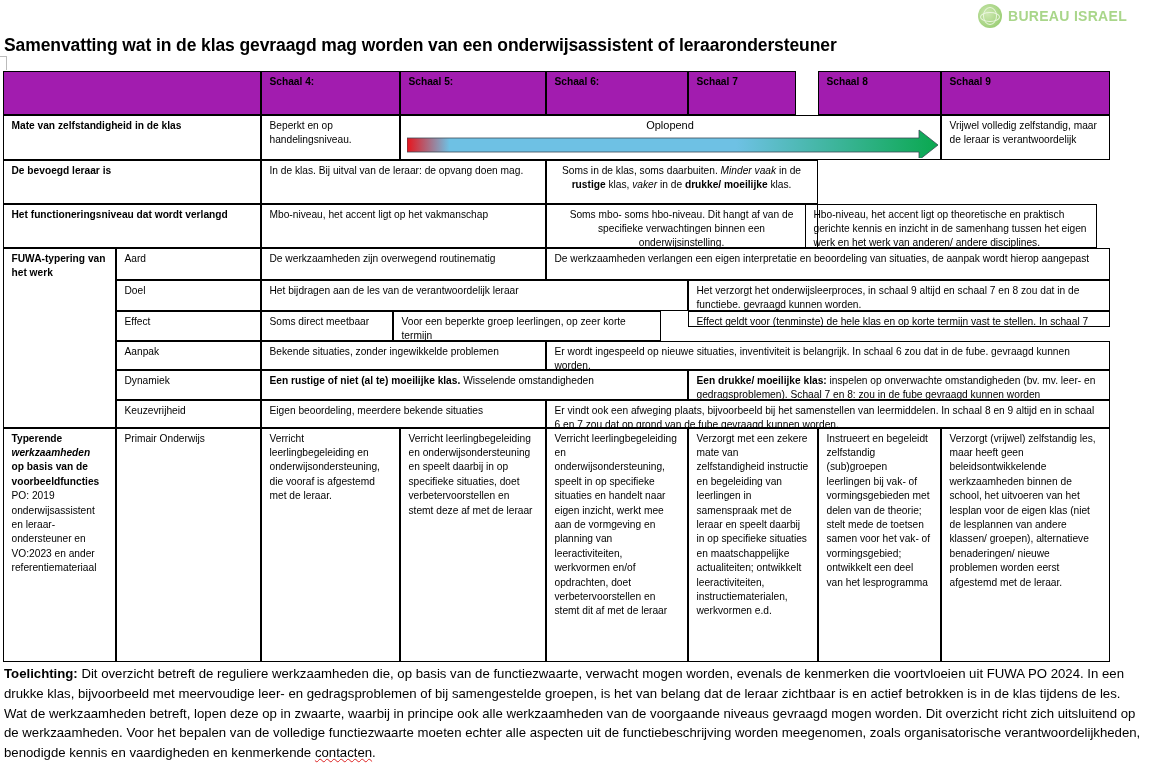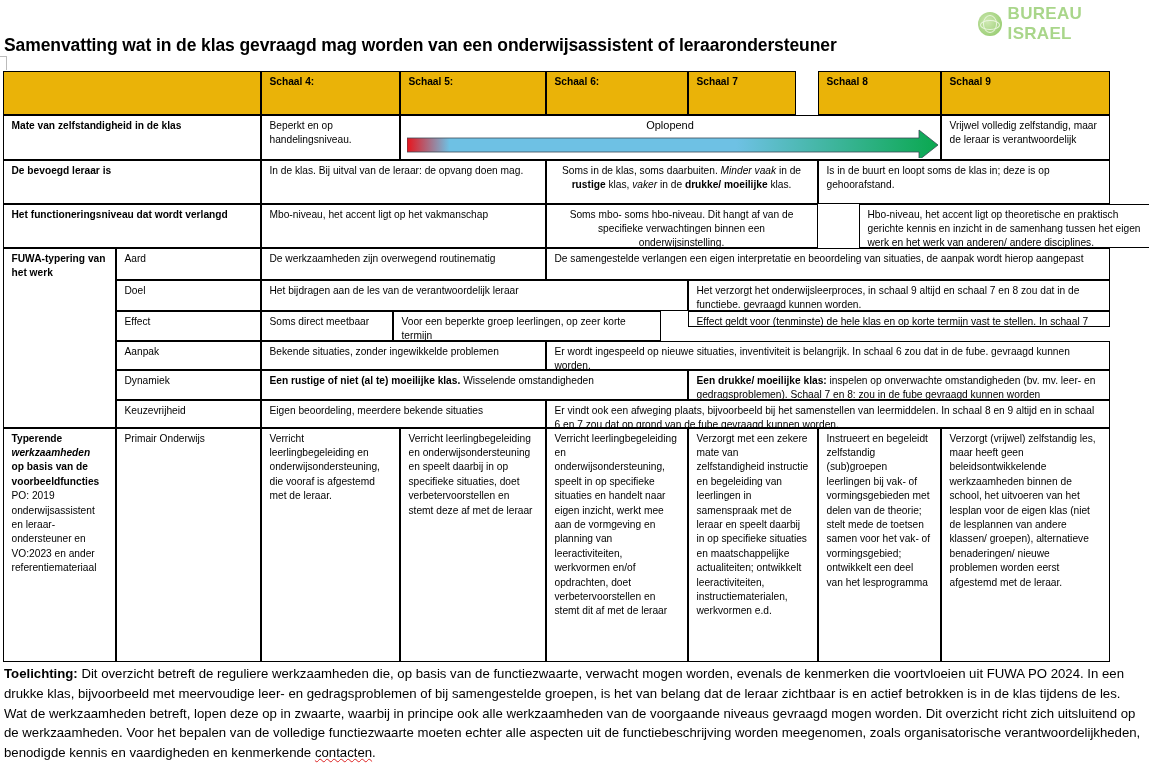--- a/index.html
+++ b/index.html
@@ -3,28 +3,28 @@
 <meta charset="utf-8">
 <style>
   html, body { margin:0; padding:0; background:#ffffff; }
   body { width:1149px; height:765px; position:relative; overflow:hidden;
          font-family:"Liberation Sans", sans-serif; color:#000; }
   .logo { position:absolute; left:978px; top:4px; display:flex; align-items:center; gap:6px; }
   .logo-icon { width:24px; height:24px; border-radius:50%; background:radial-gradient(circle at 40% 40%, #cfe9b3, #9fd07a 70%, #8cc766); position:relative; }
   .logo-icon:before, .logo-icon:after { content:""; position:absolute; border:1px solid #eaf6de; border-radius:50%; }
   .logo-icon:before { left:5px; top:3px; width:12px; height:16px; }
   .logo-icon:after { left:2px; top:8px; width:18px; height:8px; }
-  .logo-text { font-size:17px; font-weight:bold; color:#a9d68a; letter-spacing:0.3px; }
+  .logo-text { font-size:14px; font-weight:bold; color:#a9d68a; letter-spacing:0.3px; }
   .title { position:absolute; left:4px; top:35px; font-size:17.5px; font-weight:bold; white-space:nowrap; letter-spacing:-0.1px; }
   .anchor-mark { position:absolute; left:0; top:56px; width:6px; height:13px; border:1px solid #bbb; border-left:none; border-bottom:none; }
 
   .grid { position:absolute; left:3px; top:71px; width:1107px; height:591px; }
   .cell { position:absolute; box-sizing:border-box; border:1px solid #000; margin:-0.5px;
           font-size:10.2px; line-height:14.4px; padding:3px 8px; overflow:hidden; }
-  .hdr { background:#eab308; font-weight:bold; }
+  .hdr { background:#a21caf; font-weight:bold; }
   .b { font-weight:bold; }
   .center { text-align:center; }
   .arrow-wrap { position:absolute; left:6px; right:4px; top:12px; height:30px; }
   .arrow-label { position:absolute; left:0; right:0; top:0; text-align:center; font-size:11px; }
 
   .note { position:absolute; left:4px; top:664px; width:1140px; font-size:13.2px; line-height:19.8px; }
   .note .b { font-weight:bold;margin-top:7px; }
   .squiggle { text-decoration:underline wavy #d22; text-decoration-thickness:1px; }
 </style>
 </head>
@@ -62,32 +62,31 @@
         </linearGradient>
       </defs>
       <polygon points="0,10 512,10 512,2 531,17 512,32 512,24 0,24" fill="url(#arrowGrad)" stroke="#3a4a55" stroke-width="0.8"></polygon>
     </svg>
   </div>
   <div class="cell" style="left:938px;top:44px;width:169px;height:45px">Vrijwel volledig zelfstandig, maar de leraar is verantwoordelijk</div>
 
   <div class="cell b" style="left:0;top:89px;width:258px;height:44px">De bevoegd leraar is</div>
   <div class="cell" style="left:258px;top:89px;width:285px;height:44px">In de klas. Bij uitval van de leraar: de opvang doen mag.</div>
   <div class="cell center" style="left:543px;top:89px;width:272px;height:44px"><span>Soms in de klas, soms daarbuiten. </span><i>Minder vaak</i><span> in de </span><b>rustige</b><span> klas, </span><i>vaker</i><span> in de </span><b>drukke/ moeilijke</b><span> klas.</span></div>
-  <div class="cell" style="left:815px;top:89px;width:292px;height:44px">Is in de buurt en loopt soms de klas in; deze is op gehoorafstand.</div>
 
   <div class="cell b" style="left:0;top:133px;width:258px;height:44px">Het functioneringsniveau dat wordt verlangd</div>
   <div class="cell" style="left:258px;top:133px;width:285px;height:44px">Mbo-niveau, het accent ligt op het vakmanschap</div>
   <div class="cell center" style="left:543px;top:133px;width:272px;height:44px">Soms mbo- soms hbo-niveau. Dit hangt af van de specifieke verwachtingen binnen een onderwijsinstelling.</div>
-  <div class="cell" style="left:856px;top:133px;width:292px;height:44px">Hbo-niveau, het accent ligt op theoretische en praktisch gerichte kennis en inzicht in de samenhang tussen het eigen werk en het werk van anderen/ andere disciplines.</div>
+  <div class="cell" style="left:802px;top:133px;width:292px;height:44px">Hbo-niveau, het accent ligt op theoretische en praktisch gerichte kennis en inzicht in de samenhang tussen het eigen werk en het werk van anderen/ andere disciplines.</div>
 
   <div class="cell b" style="left:0;top:177px;width:113px;height:180px">FUWA-typering van het werk</div>
 
   <div class="cell" style="left:113px;top:177px;width:145px;height:32px">Aard</div>
   <div class="cell" style="left:258px;top:177px;width:285px;height:32px">De werkzaamheden zijn overwegend routinematig</div>
-  <div class="cell" style="left:543px;top:177px;width:564px;height:32px">De samengestelde verlangen een eigen interpretatie en beoordeling van situaties, de aanpak wordt hierop aangepast</div>
+  <div class="cell" style="left:543px;top:177px;width:564px;height:32px">De werkzaamheden verlangen een eigen interpretatie en beoordeling van situaties, de aanpak wordt hierop aangepast</div>
 
   <div class="cell" style="left:113px;top:209px;width:145px;height:31px">Doel</div>
   <div class="cell" style="left:258px;top:209px;width:427px;height:31px">Het bijdragen aan de les van de verantwoordelijk leraar</div>
   <div class="cell" style="left:685px;top:209px;width:422px;height:31px">Het verzorgt het onderwijsleerproces, in schaal 9 altijd en schaal 7 en 8 zou dat in de functiebe. gevraagd kunnen worden.</div>
 
   <div class="cell" style="left:113px;top:240px;width:145px;height:30px">Effect</div>
   <div class="cell" style="left:258px;top:240px;width:132px;height:30px">Soms direct meetbaar</div>
   <div class="cell" style="left:390px;top:240px;width:268px;height:30px">Voor een beperkte groep leerlingen, op zeer korte termijn</div>
   <div class="cell" style="left:685px;top:240px;width:422px;height:16px">Effect geldt voor (tenminste) de hele klas en op korte termijn vast te stellen. In schaal 7 zou dat op grond van de functiebe. zo kunnen zijn.</div>
 

